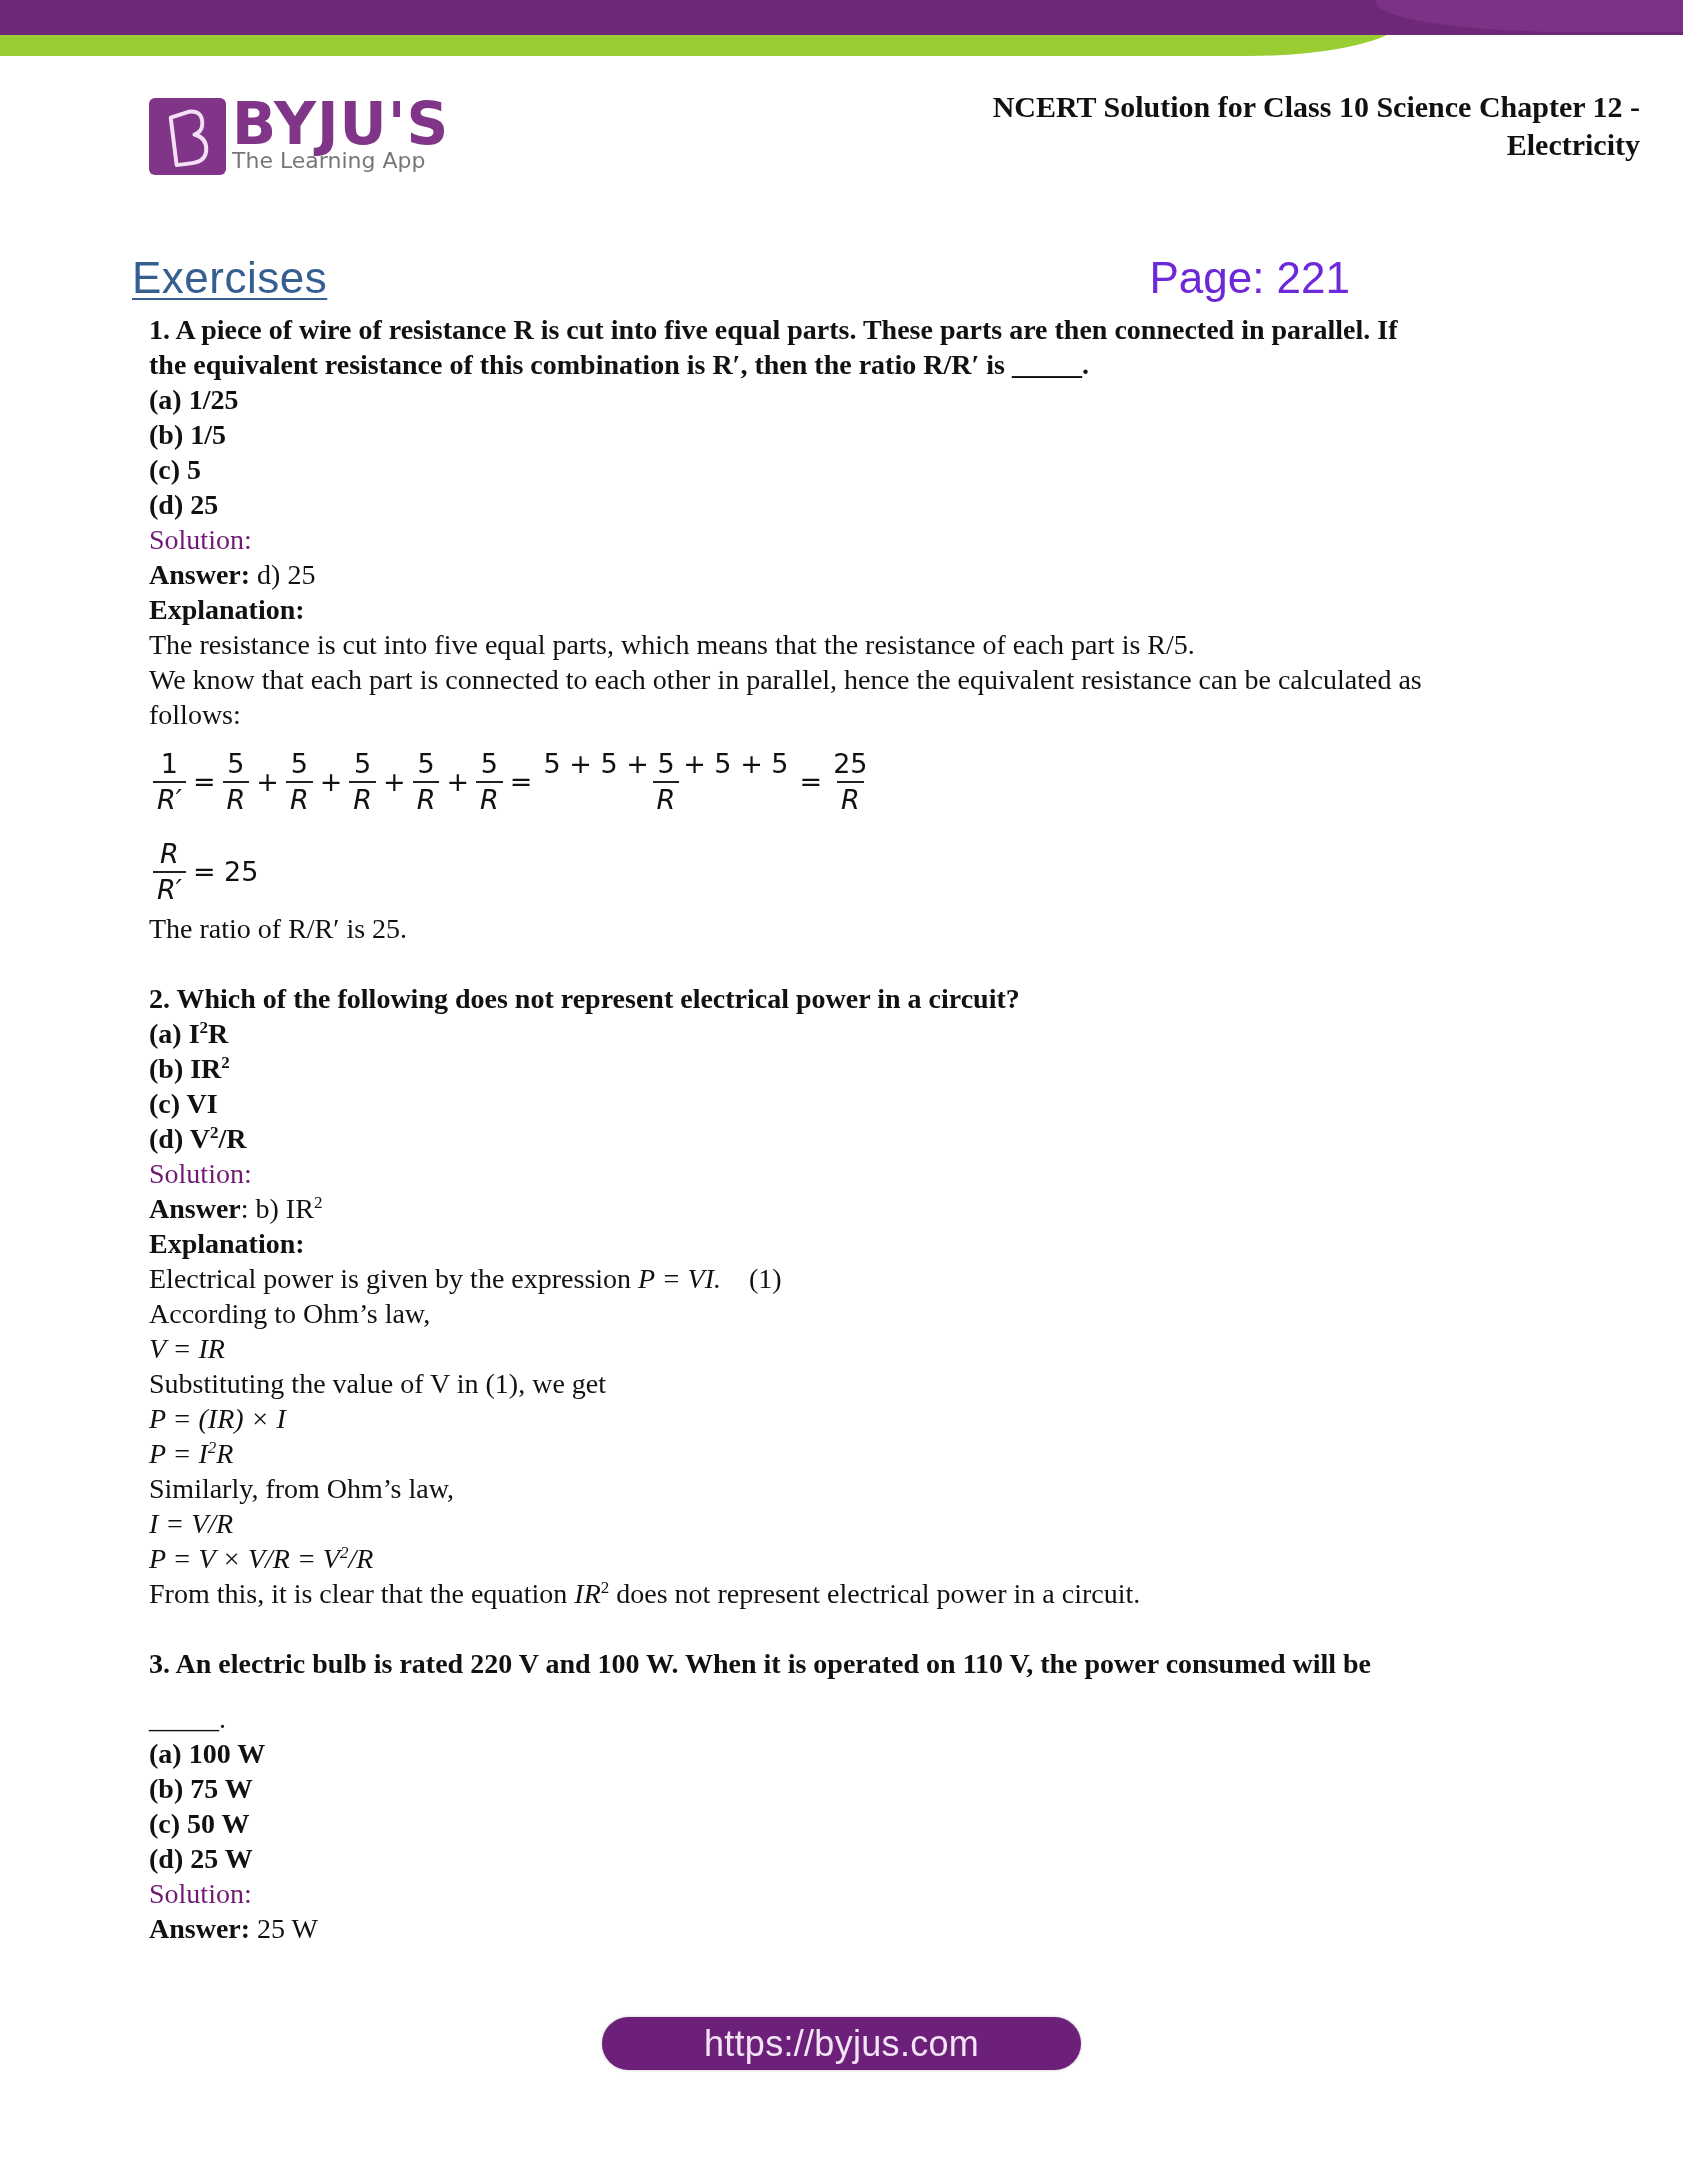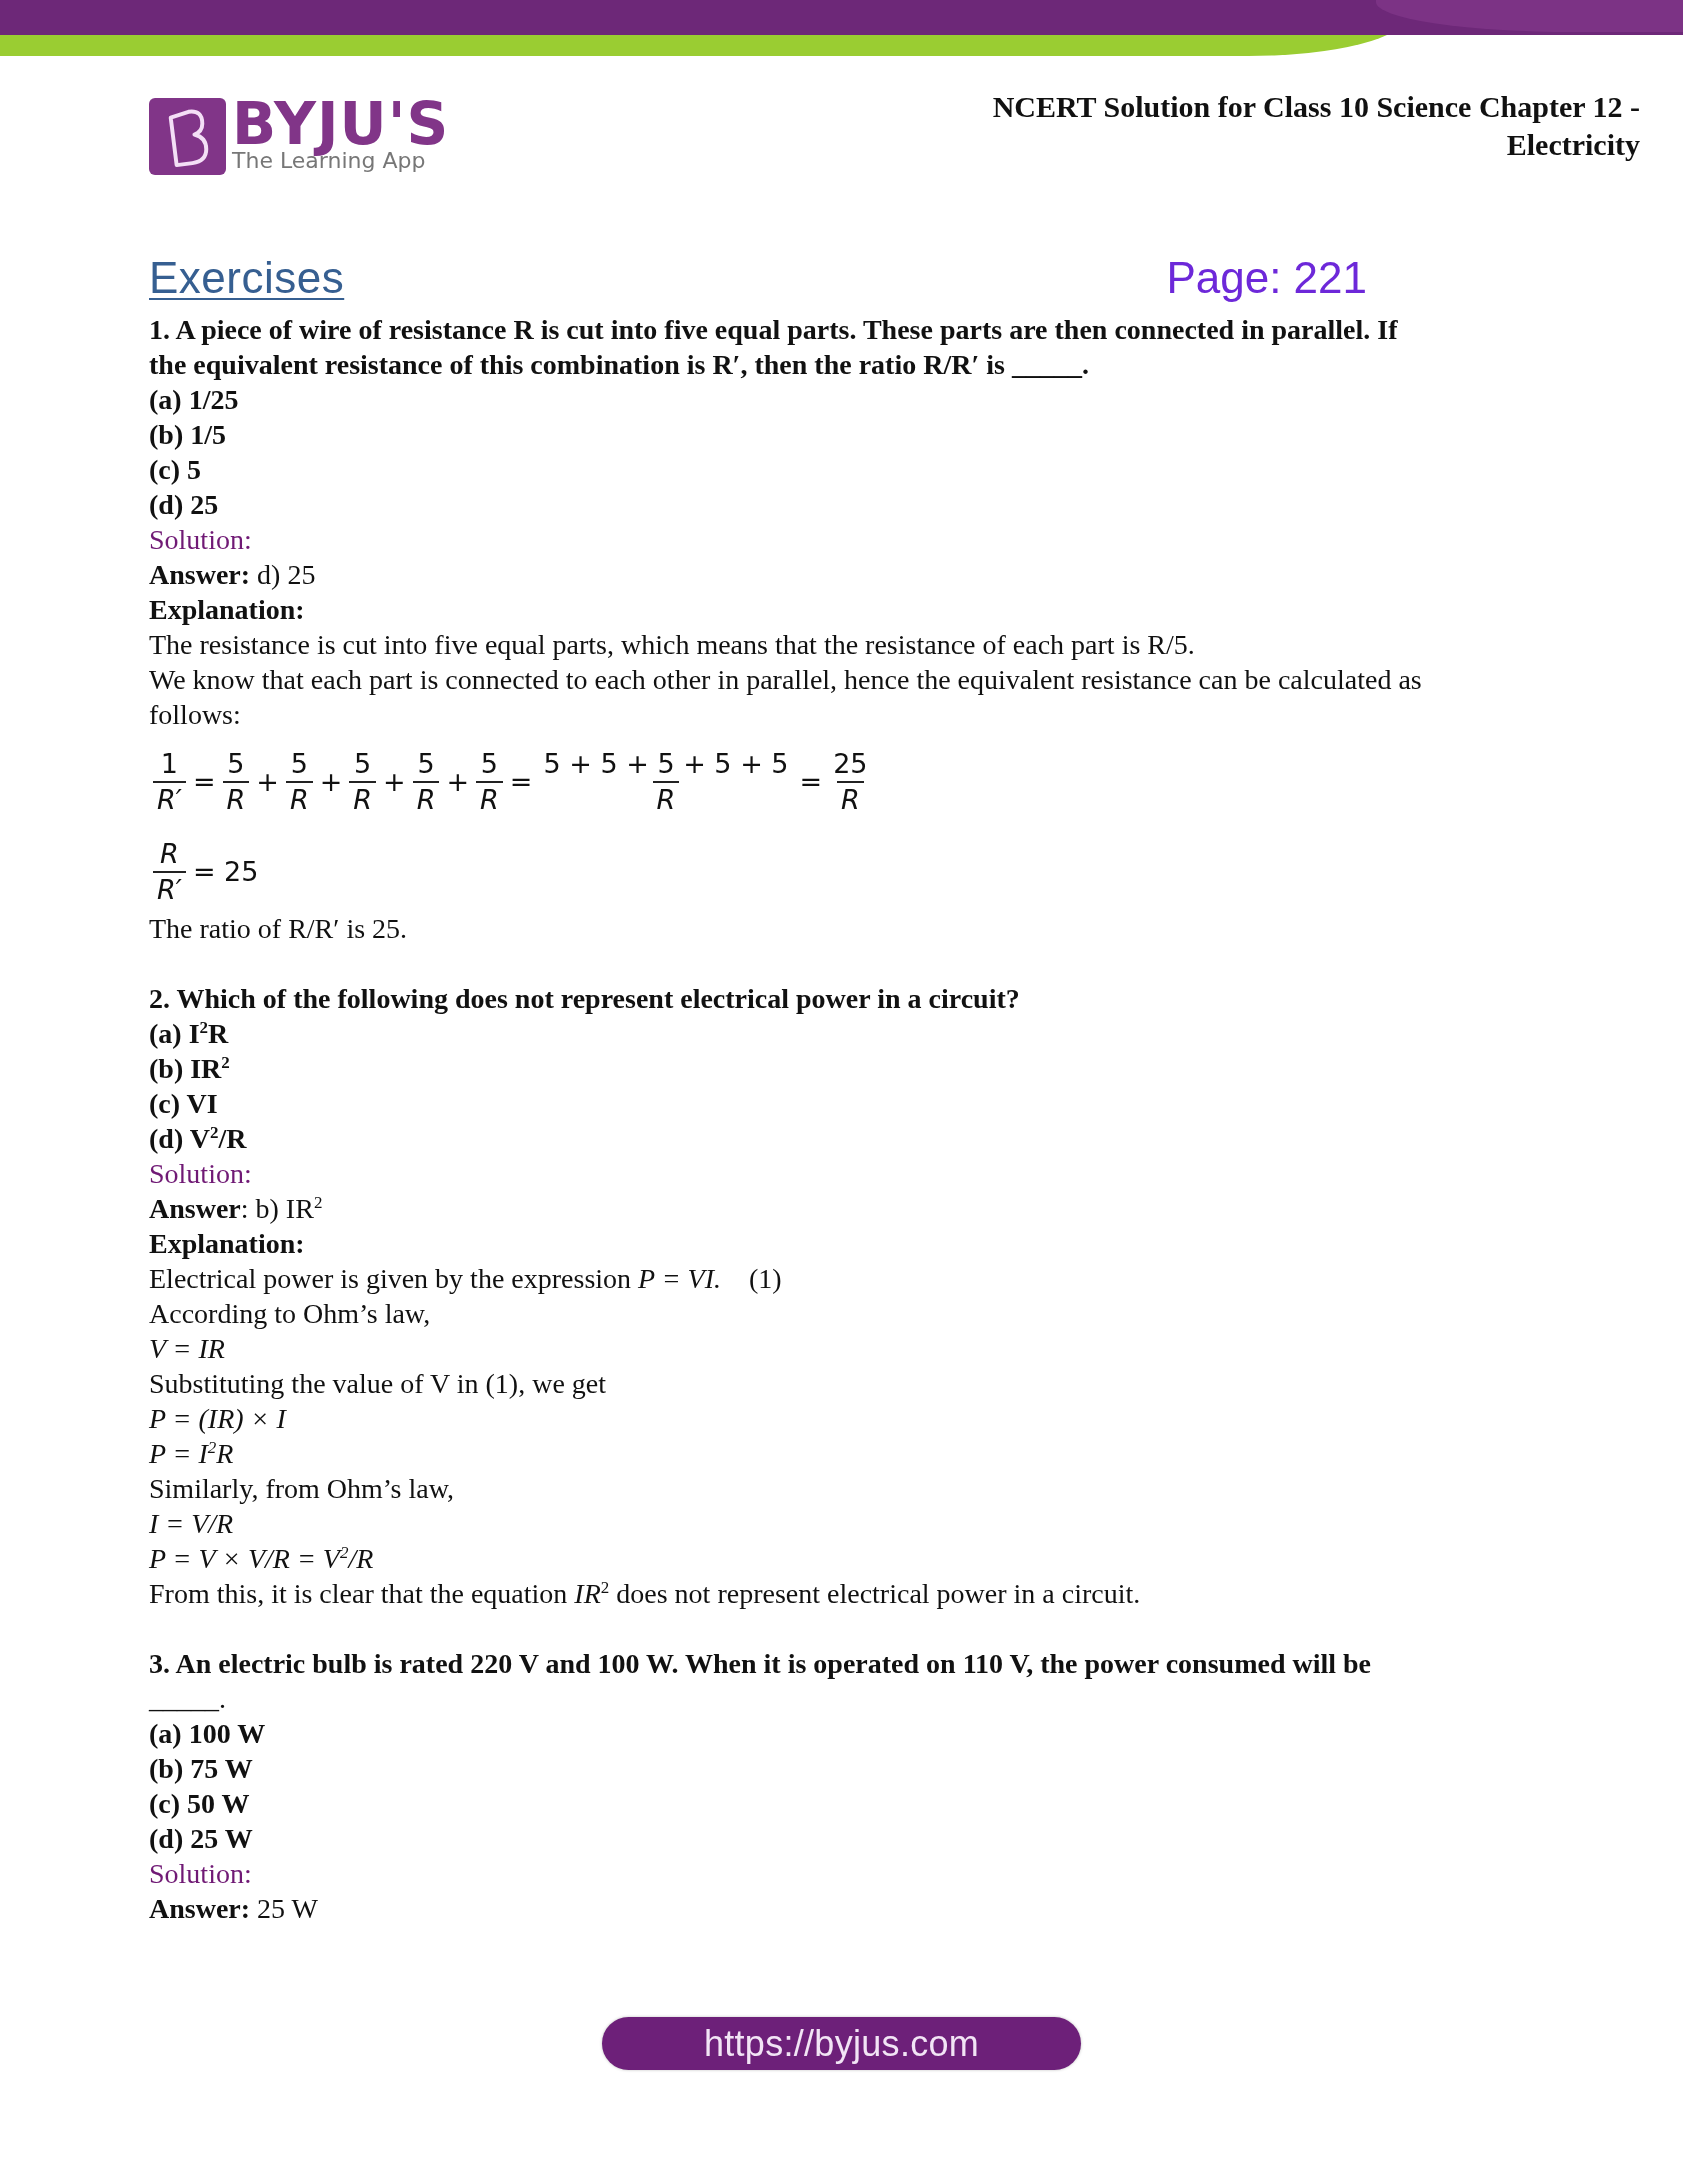--- a/index.html
+++ b/index.html
@@ -22,21 +22,21 @@
   .logo-text { margin-left:6px; display:flex; flex-direction:column; justify-content:center; }
   .logo-name { font-family:"DejaVu Sans","Liberation Sans",sans-serif; font-weight:bold;
                color:#813588; font-size:58px; line-height:48px; letter-spacing:1px; }
   .logo-tag { font-family:"DejaVu Sans","Liberation Sans",sans-serif; color:#777;
               font-size:22px; line-height:26px; }
 
   .doc-title { position:absolute; right:43px; top:88px; text-align:right;
                font-weight:bold; font-size:30px; line-height:38px; color:#111; }
 
   
-  .section-head { position:absolute; left:149px; top:253px; width:1218px; display:flex;
+  .section-head { position:absolute; left:132px; top:253px; width:1218px; display:flex;
                   justify-content:space-between; align-items:center; }
   .sec-title { font-family:"Liberation Sans","DejaVu Sans",sans-serif; font-size:44px;
                color:#365f91; text-decoration:underline; text-underline-offset:5px;
                text-decoration-thickness:2px; letter-spacing:0.5px; }
   .sec-page { font-family:Liberation Sans, sans-serif; font-size:44px; color:#6d28d9; }
 
   .content { position:absolute; left:149px; top:312px; width:1386px; font-size:28px; line-height:35px; }
   .line { white-space:pre-wrap; }
   .b { font-weight:bold; }
   .green { color:#701a75; }
@@ -178,21 +178,21 @@
     <div class="line">Similarly, from Ohm’s law,</div>
     <div class="line i">I = V/R</div>
     <div class="line i"><span>P = V × V/R = V</span><sup>2</sup><span>/R</span></div>
     <div class="line"><span>From this, it is clear that the equation </span><span class="i">IR</span><sup>2</sup><span> does not represent electrical power in a circuit.</span></div>
   </div>
 
   <div class="gap" style="height:35px;"></div>
 
   <div>
     <div class="line b">3. An electric bulb is rated 220 V and 100 W. When it is operated on 110 V, the power consumed will be</div>
-    <div class="line" style="margin-top:0;">_____.</div>
+    <div class="line" style="margin-top:20px;">_____.</div>
     <div class="line b">(a) 100 W</div>
     <div class="line b">(b) 75 W</div>
     <div class="line b">(c) 50 W</div>
     <div class="line b">(d) 25 W</div>
     <div class="line green">Solution:</div>
     <div class="line"><span class="b">Answer:</span><span> 25 W</span></div>
   </div>
 </div>
 
 <div class="footer-pill">

